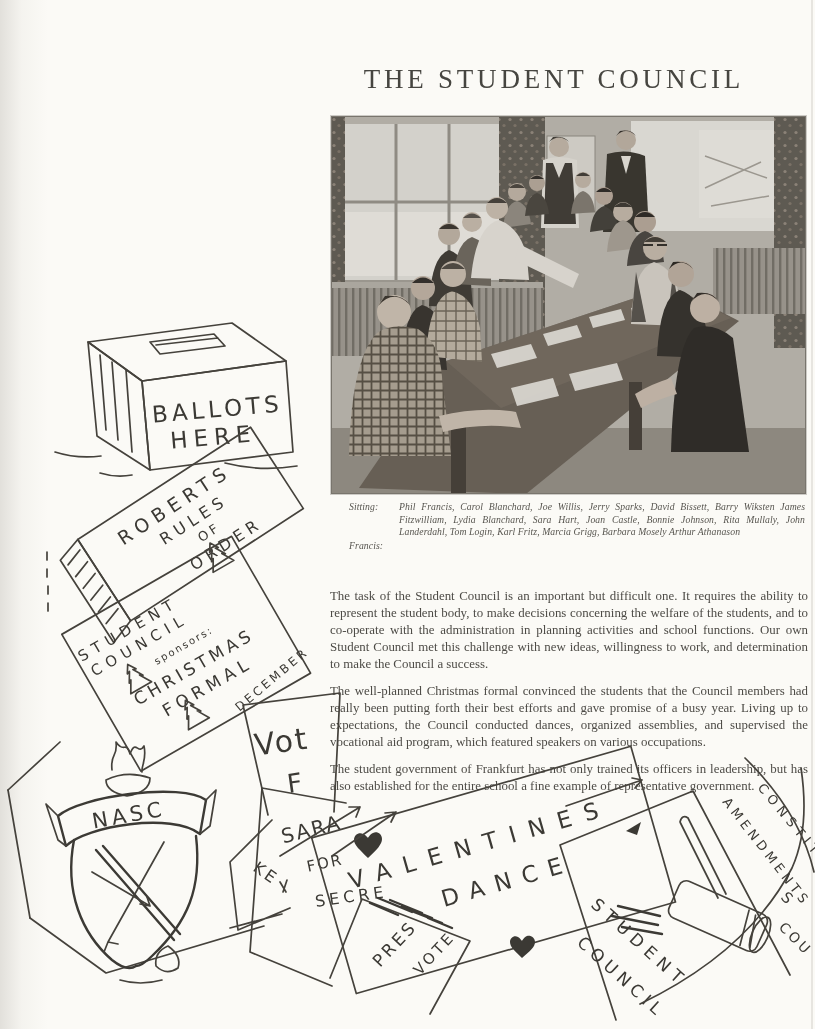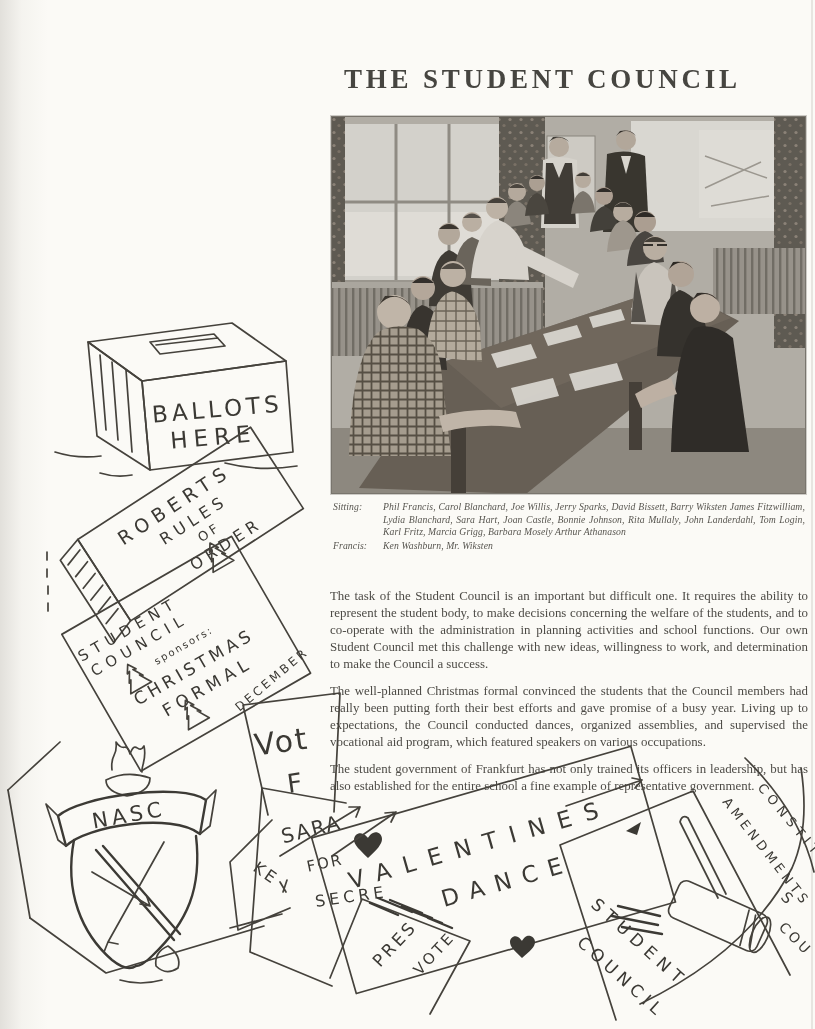--- a/index.html
+++ b/index.html
@@ -12,32 +12,32 @@
     position:absolute;left:0;top:0;width:48px;height:100%;
     background:linear-gradient(90deg,rgba(160,156,148,.28),rgba(205,202,195,.14) 45%,rgba(205,202,195,0));
     pointer-events:none;
   }
   .scan-edge-right{
     position:absolute;right:2px;top:0;width:2px;height:100%;
     background:rgba(170,166,158,.25);pointer-events:none;
   }
   .page-title{
     position:absolute;left:344px;top:64px;width:400px;margin:0;
-    font-size:27px;font-weight:700;letter-spacing:.14em;color:#464540;
-    font-family:"Liberation Serif",serif;white-space:nowrap;
+    font-size:27px;font-weight:400;letter-spacing:.14em;color:#464540;
+    font-family:"Liberation Serif",serif;white-space:nowrap;text-align:right;
   }
   .photo{
     position:absolute;left:331px;top:116px;width:475px;height:378px;
     background:#b0aca4;box-shadow:0 0 0 1px rgba(120,116,108,.35);
   }
   .caption{
     position:absolute;left:333px;top:501px;width:472px;
     font-size:9.7px;line-height:1.3;color:#57554f;letter-spacing:.01em;
   }
-  .caption-row{display:flex;margin-bottom:1px;}
+  .caption-row{display:flex;margin-bottom:1px;margin-left:16px;}
   .caption-label{flex:0 0 50px;font-style:italic;}
   .caption-names{flex:1;text-align:justify;font-style:italic;}
   .body-copy{
     position:absolute;left:330px;top:588px;width:478px;
     font-size:12.9px;line-height:1.32;text-align:justify;color:#4d4b46;
   }
   .body-copy p{margin:0 0 10px 0;font-family:Liberation Serif, serif;}
   .sketch-layer{position:absolute;left:0;top:0;pointer-events:none;}
   .sk{stroke:#45423c;fill:none;stroke-width:1.7;stroke-linecap:round;stroke-linejoin:round;}
   .skb{stroke:#3c3a35;fill:none;stroke-width:2.4;stroke-linecap:round;stroke-linejoin:round;}
@@ -188,21 +188,20 @@
     </svg>
   </div>
 
   <div class="caption">
     <div class="caption-row">
       <span class="caption-label">Sitting:</span>
       <span class="caption-names">Phil Francis, Carol Blanchard, Joe Willis, Jerry Sparks, David Bissett, Barry Wiksten James Fitzwilliam, Lydia Blanchard, Sara Hart, Joan Castle, Bonnie Johnson, Rita Mullaly, John Landerdahl, Tom Login, Karl Fritz, Marcia Grigg, Barbara Mosely Arthur Athanason</span>
     </div>
     <div class="caption-row">
       <span class="caption-label">Francis:</span>
-      <span class="caption-names">Ken Washburn, Mr. Wiksten</span>
     </div>
   </div>
 
   <div class="body-copy">
     <p>The task of the Student Council is an important but difficult one. It requires the ability to represent the student body, to make decisions concerning the welfare of the students, and to co-operate with the administration in planning activities and school functions. Our own Student Council met this challenge with new ideas, willingness to work, and determination to make the Council a success.</p>
     <p>The well-planned Christmas formal convinced the students that the Council members had really been putting forth their best efforts and gave promise of a busy year. Living up to expectations, the Council conducted dances, organized assemblies, and supervised the vocational aid program, which featured speakers on various occupations.</p>
     <p>The student government of Frankfurt has not only trained its officers in leadership, but has also established for the entire school a fine example of representative government.</p>
   </div>
 
   <svg class="sketch-layer" width="815" height="1029" viewBox="0 0 815 1029">

